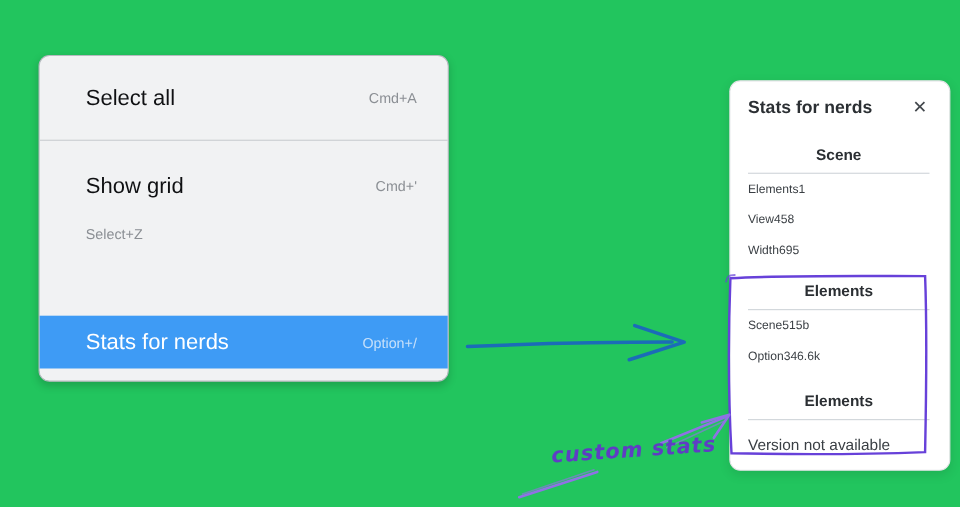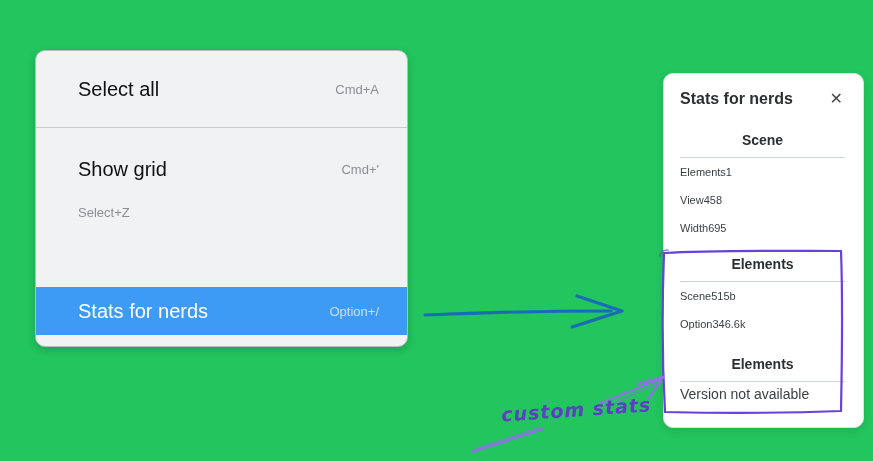--- a/index.html
+++ b/index.html
@@ -43,21 +43,21 @@
   .section-heading{
     margin-top:18px;text-align:center;font-size:14px;font-weight:700;color:#2b2f33;height:20px;line-height:20px;
   }
   .section-heading.tight{margin-top:12px;}
   .panel-divider{margin-top:7px;height:1px;background:#cfd4d9;}
   .stat-row{
     display:flex;justify-content:flex-start;align-items:center;
     height:28px;font-size:11px;color:#3a3f44;
   }
   .stat-row .stat-value{text-align:right;}
-  .version-note{margin-top:2px;font-size:14px;color:#3a3f44;height:20px;line-height:20px;}
+  .version-note{margin-top:12px;font-size:14px;color:#3a3f44;height:20px;line-height:20px;}
 
   
   .overlay{position:absolute;left:0;top:0;width:873px;height:461px;pointer-events:none;}
   .handwriting{
     position:absolute;left:501px;top:398px;width:160px;
     font-family:"DejaVu Sans",sans-serif;font-style:italic;font-weight:700;
     font-size:19px;letter-spacing:1px;color:#5f3dc4;transform:rotate(-4deg);
     white-space:nowrap;
   }
 </style>

